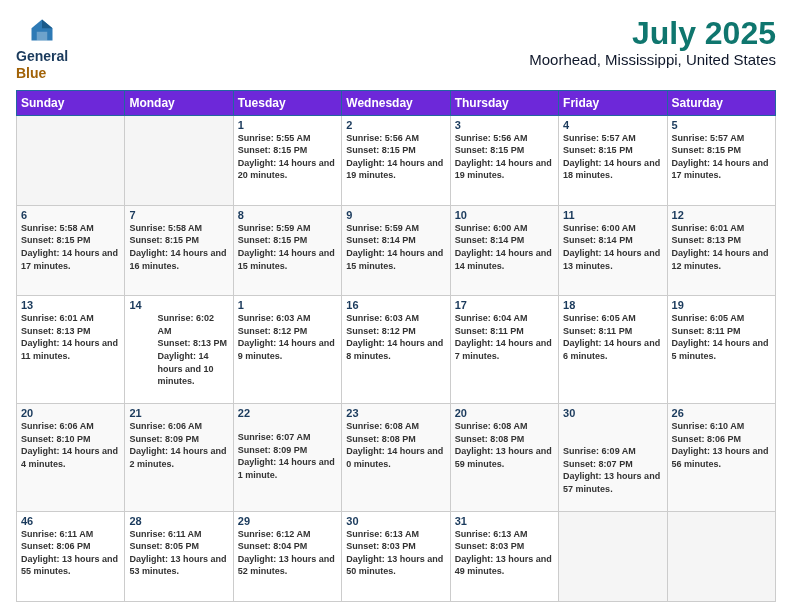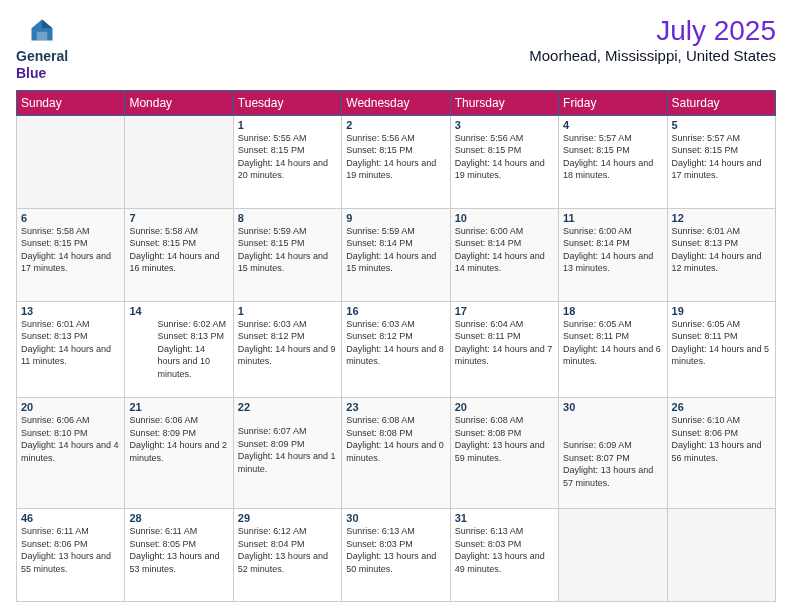--- a/index.html
+++ b/index.html
@@ -28,50 +28,50 @@
       align-items: center;
       gap: 4px;
       flex-direction: column;
     }
     .logo-text {
       font-size: 14px;
       font-weight: bold;
       color: #1a3a5c;
       line-height: 1.2;
     }
-    .logo-blue { color: #4c1d95; }
+    .logo-blue { color: #a16207; }
     .logo-icon {
       width: 28px;
       height: 28px;
     }
     .title-block {
       text-align: right;
     }
     .main-title {
-      font-size: 28px;
-      font-weight: normal;
-      color: #6d28d9;
+      font-size: 32px;
+      font-weight: bold;
+      color: #0f766e;
       line-height: 1.1;
     }
     .subtitle {
       font-size: 15px;
       color: #0f172a;
     }
     .calendar {
       flex: 1;
       border: 1px solid #ccc;
       border-collapse: collapse;
       width: 100%;
       table-layout: fixed;
     }
     .calendar th {
-      background: #be185d;
+      background: #6d28d9;
       color: #fff;
       font-size: 12px;
-      font-weight: normal;
+      font-weight: bold;
       padding: 5px 4px;
       text-align: left;
       border: 1px solid #2266a0;
     }
     .calendar td {
       border: 1px solid #ccc;
       vertical-align: top;
       padding: 3px 4px;
       font-size: 9.5px;
       color: #333;
@@ -85,20 +85,21 @@
       font-size: 11px;
       font-weight: bold;
       color: #1a3a5c;
       display: block;
       margin-bottom: 1px;
     }
     .day-info {
       font-size: 9px;
       color: #333;
       line-height: 1.4;
+      font-weight: bold;
     }
     .row-bg-alt td {
       background: #f9f9f9;
     }
   </style>
 </head>
 <body>
 
 <div class="page">
   <div class="header">

